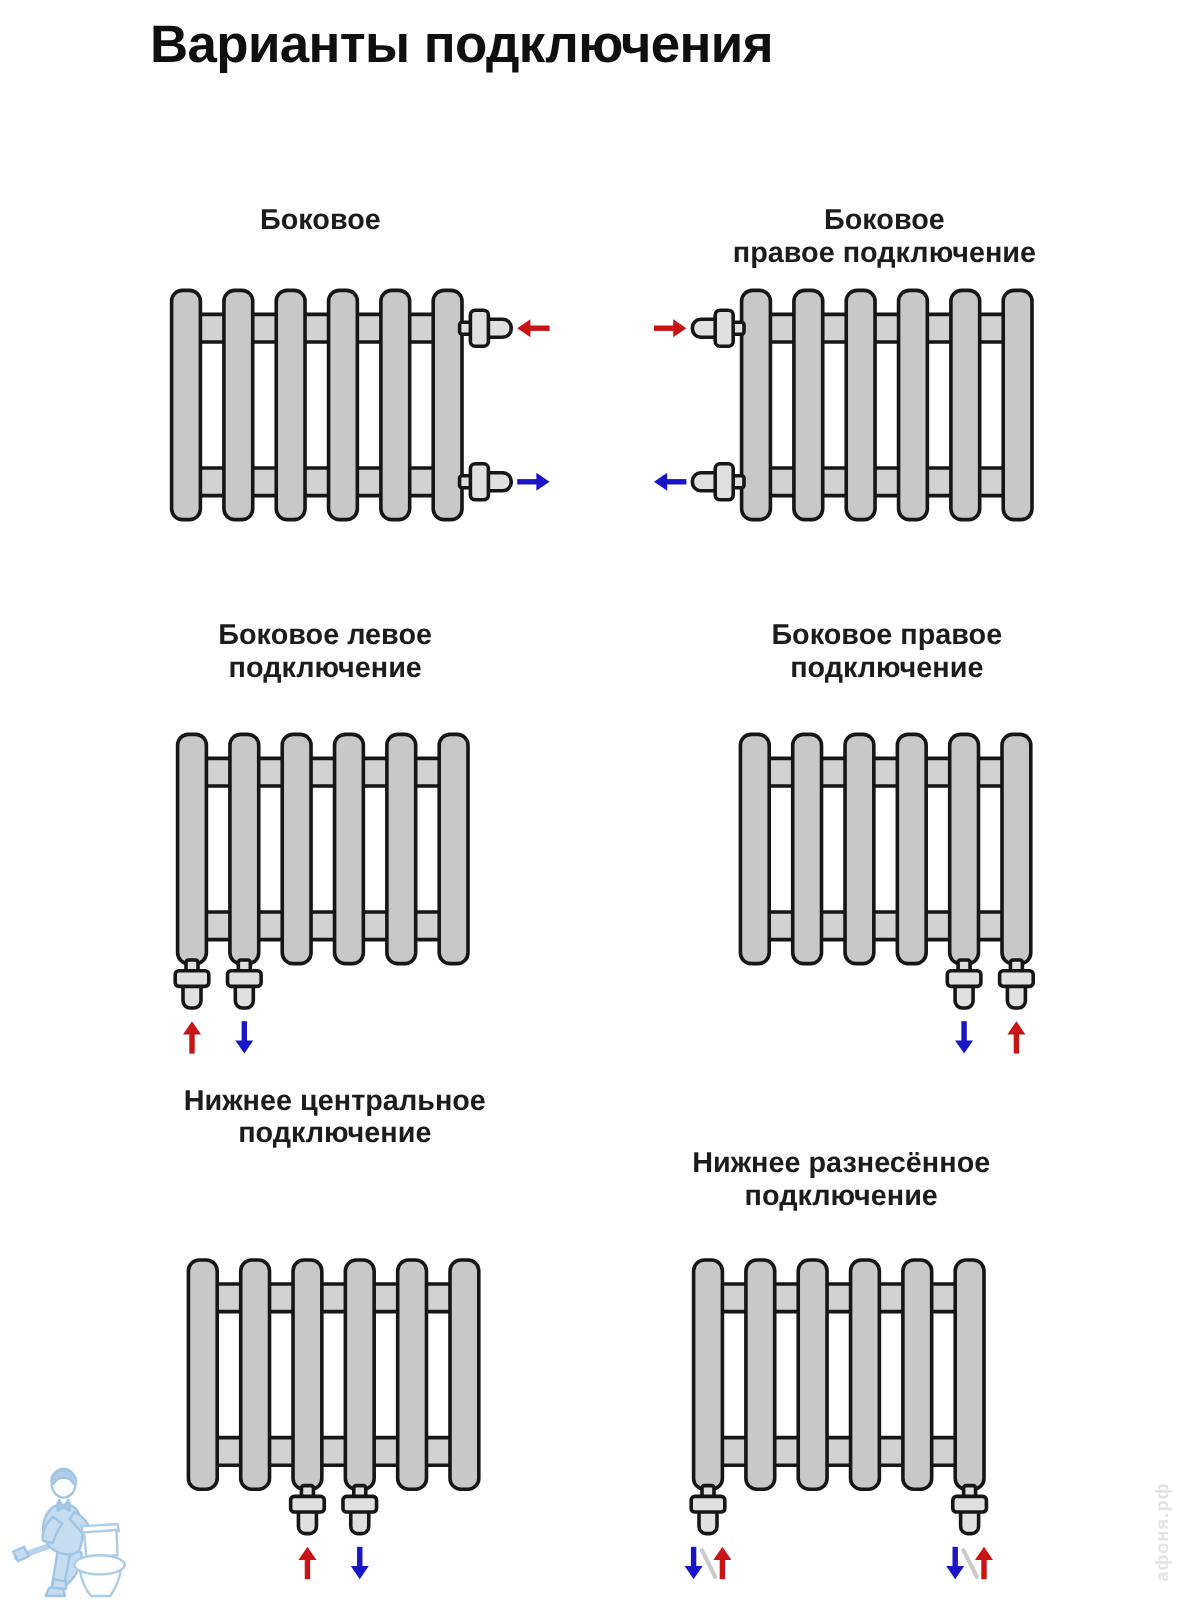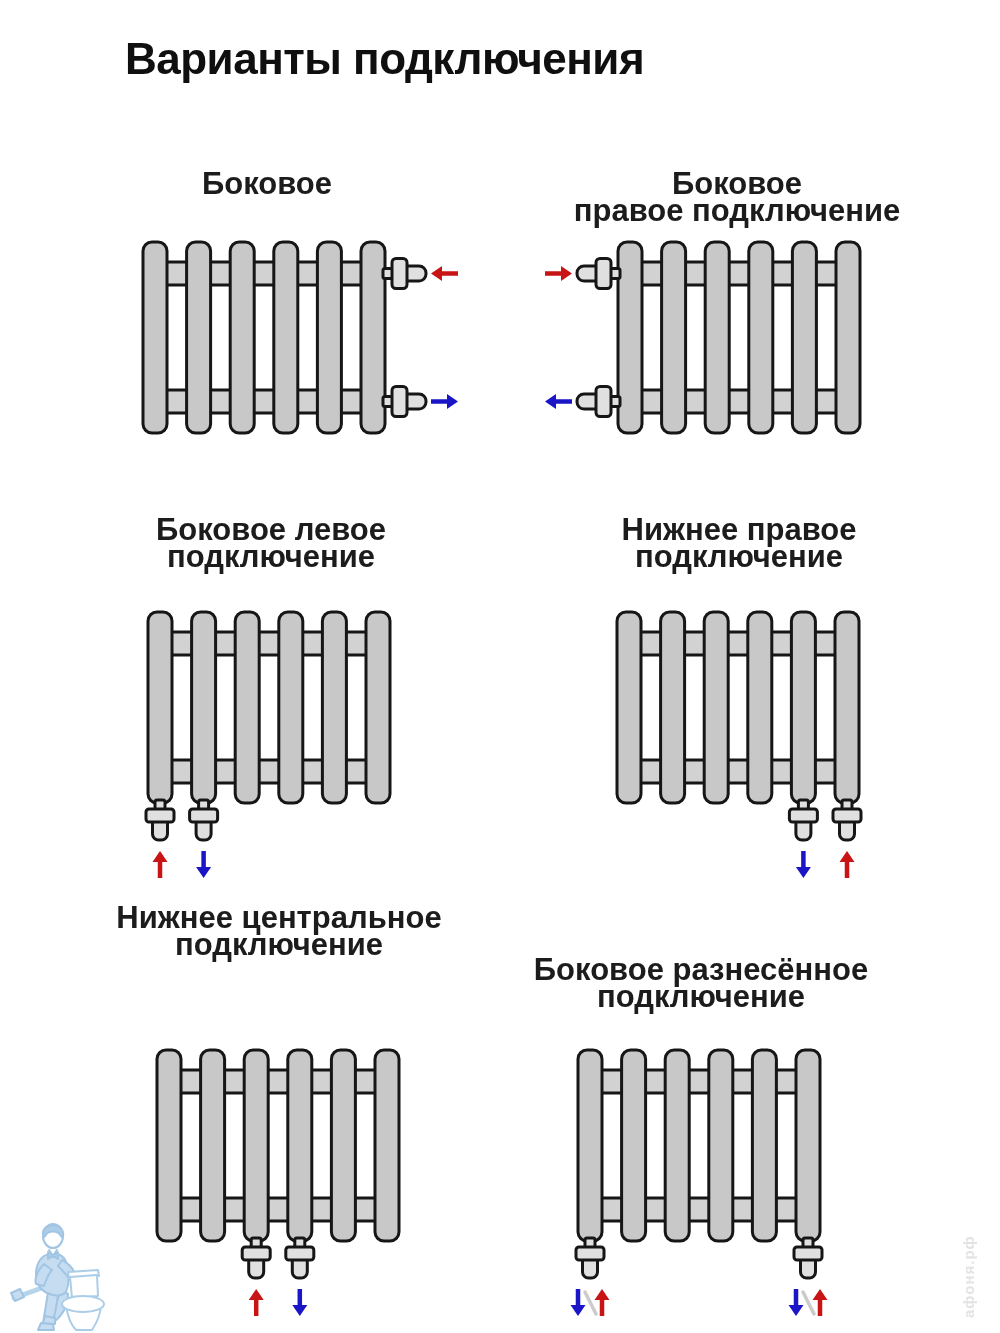--- a/index.html
+++ b/index.html
@@ -4,24 +4,24 @@
 <style>
   html,body{margin:0;padding:0;background:#fff;}
   .page{
     position:relative;width:1000px;height:1333px;background:#ffffff;overflow:hidden;
     font-family:"Liberation Sans", sans-serif;
   }
   .title{
     position:absolute;left:125px;top:10px;width:760px;
     font-size:44px;font-weight:700;line-height:55px;letter-spacing:-0.5px;color:#0f0f0f;
   }
-  .title span{display:block;margin-top:21px;}
+  .title span{display:block;}
   .lbl{
     position:absolute;width:400px;text-align:center;
-    font-size:31px;font-weight:700;line-height:27px;color:#1c1c1c;
+    font-size:24px;font-weight:700;line-height:27px;color:#1c1c1c;
   }
   .lbl span{display:block;}
   .lbl0{left:67px;top:170px}
   .lbl1{left:537px;top:170px}
   .lbl2{left:71px;top:516px}
   .lbl3{left:539px;top:516px}
   .lbl4{left:79px;top:904px}
   .lbl5{left:501px;top:956px}
   svg.fig{position:absolute;overflow:visible;}
   .fig0{left:123px;top:233px;width:365px;height:215px}
@@ -51,29 +51,29 @@
   </div>
   <div class="lbl lbl1">
     <span>Боковое</span>
     <span>правое подключение</span>
   </div>
   <div class="lbl lbl2">
     <span>Боковое левое</span>
     <span>подключение</span>
   </div>
   <div class="lbl lbl3">
-    <span>Нижнее правое</span>
+    <span>Боковое правое</span>
     <span>подключение</span>
   </div>
   <div class="lbl lbl4">
     <span>Нижнее центральное</span>
     <span>подключение</span>
   </div>
   <div class="lbl lbl5">
-    <span>Боковое разнесённое</span>
+    <span>Нижнее разнесённое</span>
     <span>подключение</span>
   </div>
 
   <svg class="fig fig0" viewBox="0 0 365 215">
       <g>
         <rect x="23" y="29" width="236" height="23" rx="3" ry="3" fill="#d2d2d2" stroke="#161616" stroke-width="3"></rect>
         <rect x="23" y="157" width="236" height="23" rx="3" ry="3" fill="#d2d2d2" stroke="#161616" stroke-width="3"></rect>
         <rect x="20" y="9" width="24" height="191" rx="9" ry="9" fill="#c8c8c8" stroke="#161616" stroke-width="3"></rect>
         <rect x="63.6" y="9" width="24" height="191" rx="9" ry="9" fill="#c8c8c8" stroke="#161616" stroke-width="3"></rect>
         <rect x="107.2" y="9" width="24" height="191" rx="9" ry="9" fill="#c8c8c8" stroke="#161616" stroke-width="3"></rect>

